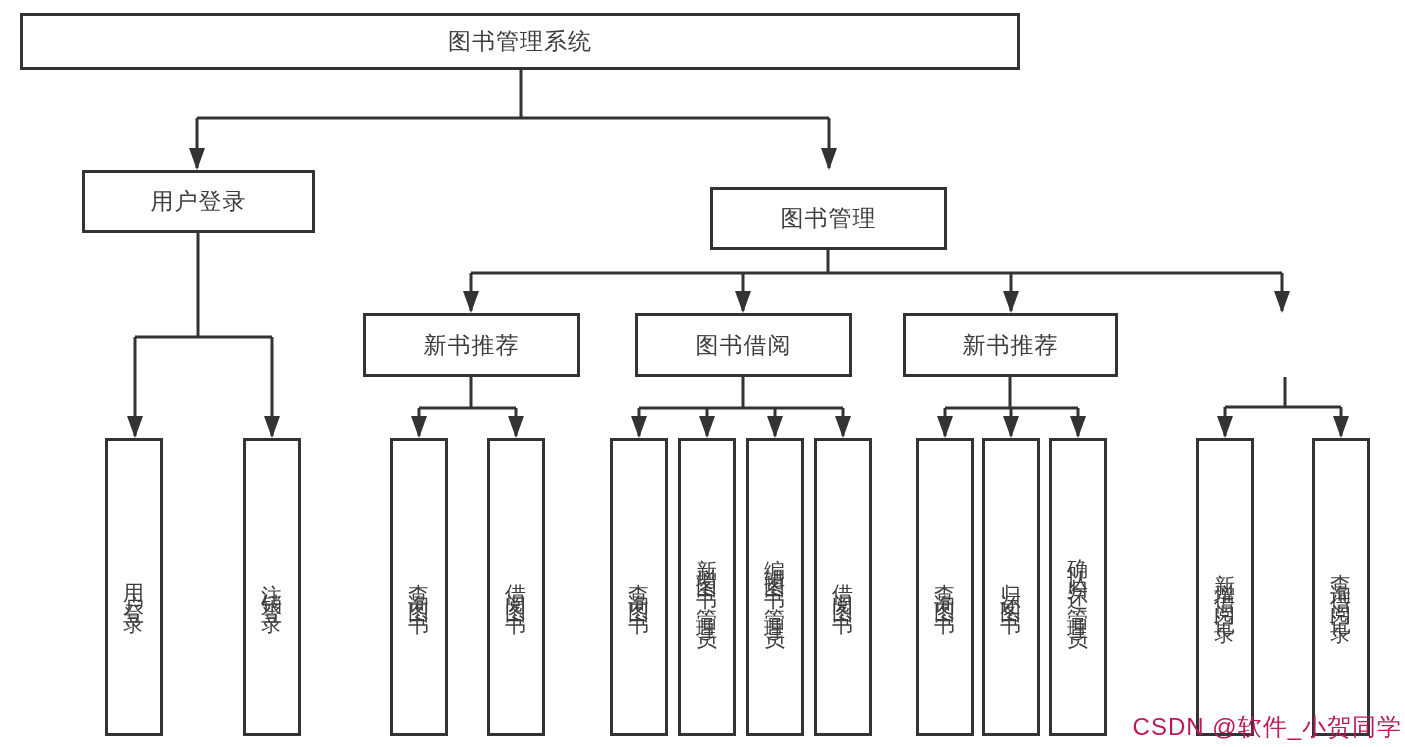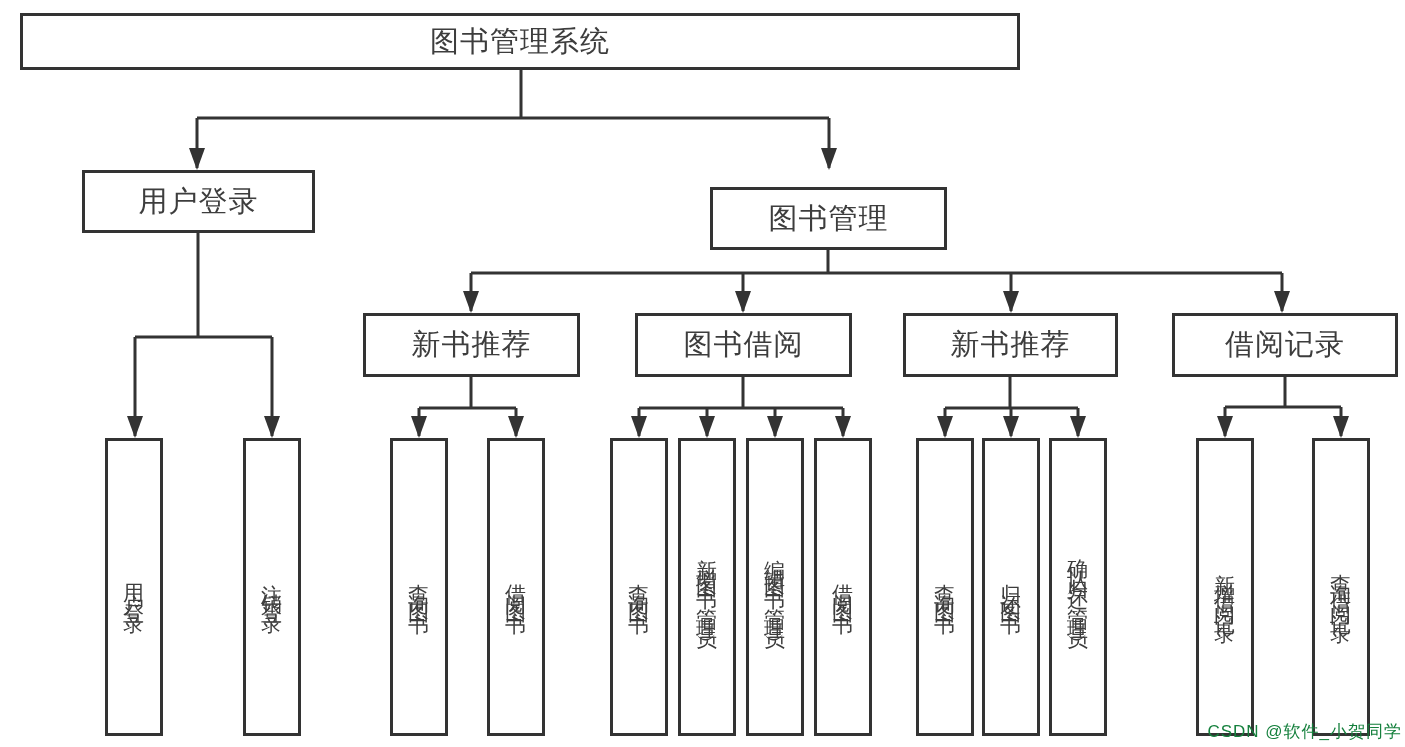--- a/index.html
+++ b/index.html
@@ -20,38 +20,38 @@
     position: absolute;
     box-sizing: border-box;
     border: 3px solid #333333;
     background: #ffffff;
     display: flex;
     align-items: center;
     justify-content: center;
     color: #3d3d3d;
   }
   .node.h span {
-    font-size: 29px;
+    font-size: 23px;
     letter-spacing: 1px;
     white-space: nowrap;
   }
   .node.v span {
     writing-mode: vertical-rl;
     text-orientation: mixed;
     font-size: 21px;
     letter-spacing: 10px;
     line-height: 1;
     white-space: nowrap;
   }
   .watermark {
     position: absolute;
     right: 3px;
     bottom: 4px;
-    font-size: 17px;
-    color: #15803d;
+    font-size: 24px;
+    color: #be185d;
     letter-spacing: 1px;
     white-space: nowrap;
   }
 </style>
 </head>
 <body>
 
 <div class="canvas">
 
   <svg class="wires" width="1405" height="747" viewBox="0 0 1405 747">
@@ -98,23 +98,20 @@
 
   <div class="node h" style="left:363px; top:313px; width:217px; height:64px;">
     <span>新书推荐</span>
   </div>
   <div class="node h" style="left:635px; top:313px; width:217px; height:64px;">
     <span>图书借阅</span>
   </div>
   <div class="node h" style="left:903px; top:313px; width:215px; height:64px;">
     <span>新书推荐</span>
   </div>
-  <div class="node h" style="left:1172px; top:313px; width:226px; height:64px;">
-    <span>借阅记录</span>
-  </div>
 
   <div class="node v" style="left:105px; top:438px; width:58px; height:298px;">
     <span>用户登录</span>
   </div>
   <div class="node v" style="left:243px; top:438px; width:58px; height:298px;">
     <span>注销登录</span>
   </div>
 
   <div class="node v" style="left:390px; top:438px; width:58px; height:298px;">
     <span>查询图书</span>

